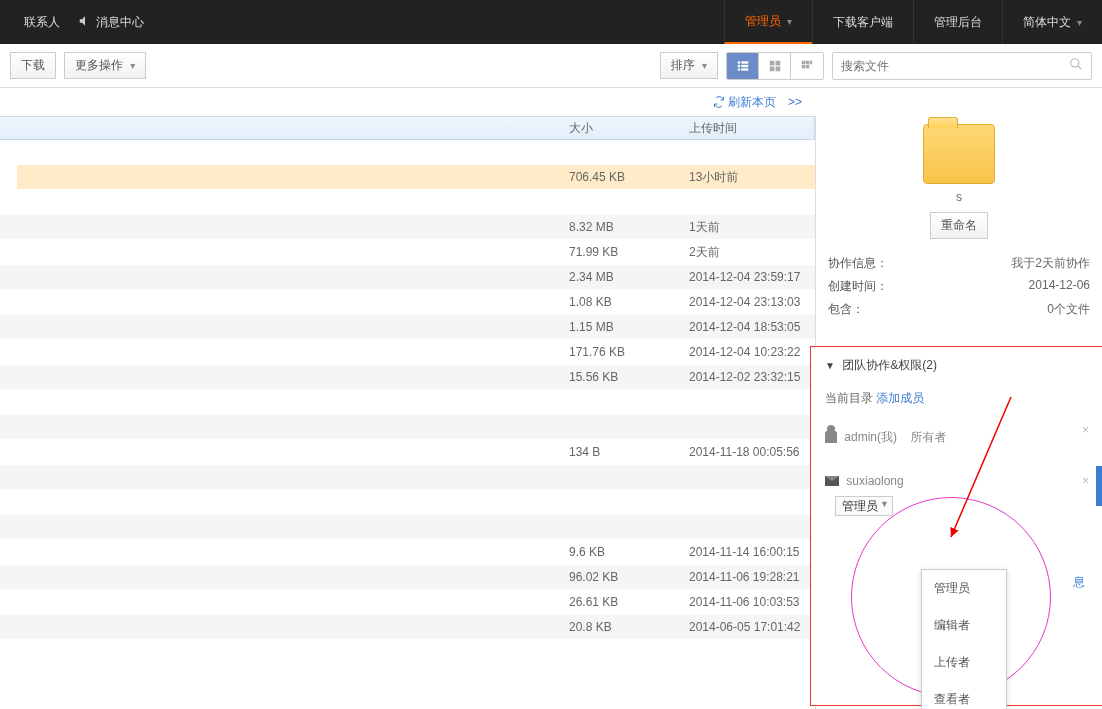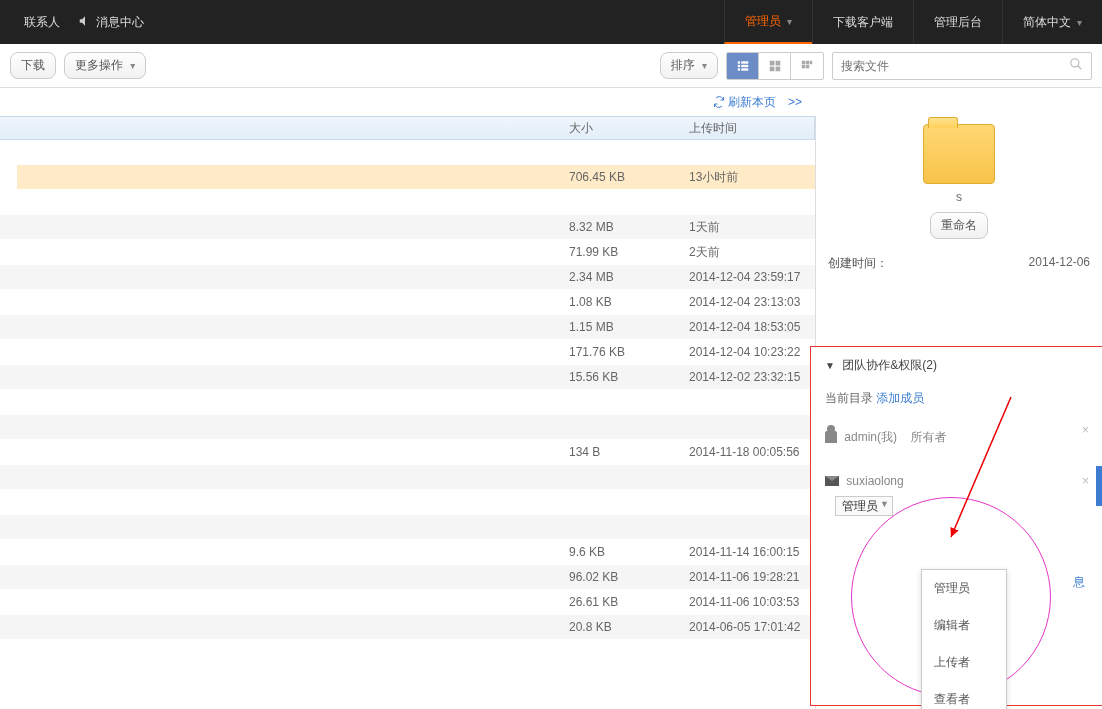--- a/index.html
+++ b/index.html
@@ -10,21 +10,21 @@
     .header-left { display: flex; align-items: center; padding-left: 20px; gap: 0; }
     .header-left .icon { color: #ccc; }
     .header-left span { margin-left: 4px; }
     .header-right { margin-left: auto; display: flex; height: 100%; }
     .header-tab { padding: 0 20px; display: flex; align-items: center; border-left: 1px solid #333; cursor: pointer; white-space: nowrap; }
     .header-tab.active { color: #ff6600; border-bottom: 2px solid #ff6600; }
     .header-tab .chev { margin-left: 6px; font-size: 10px; color: #888; }
 
     
     .toolbar { height: 44px; border-bottom: 1px solid #ddd; display: flex; align-items: center; padding: 0 10px; gap: 8px; }
-    .btn { border: 1px solid #ccc; background: linear-gradient(#fefefe,#f2f2f2); padding: 4px 10px; border-radius: 8px; cursor: pointer; font-size: 12px; color: #555; }
+    .btn { border: 1px solid #ccc; background: linear-gradient(#fefefe,#f2f2f2); padding: 4px 10px; border-radius: 0; cursor: pointer; font-size: 12px; color: #555; }
     .btn .chev { font-size: 10px; color: #888; margin-left: 4px; }
     .toolbar-right { margin-left: auto; display: flex; align-items: center; gap: 8px; }
     .view-toggle { display: flex; border: 1px solid #ccc; border-radius: 2px; overflow: hidden; }
     .view-btn { width: 32px; height: 26px; display: flex; align-items: center; justify-content: center; border-right: 1px solid #ccc; color: #aaa; cursor: pointer; }
     .view-btn:last-child { border-right: none; }
     .view-btn.active { background: #6c8cc7; color: #fff; }
     .search { border: 1px solid #ccc; height: 28px; width: 260px; display: flex; align-items: center; padding: 0 8px; border-radius: 2px; }
     .search input { flex: 1; border: none; outline: none; font-size: 12px; color: #999; }
     .search .mag { color: #bbb; }
 
@@ -286,22 +286,30 @@
   </div>
 
   <div class="side-panel">
     <div class="folder-preview">
       <div class="folder-ico"></div>
       <div class="fname">s</div>
       <button class="btn rename-btn">重命名</button>
     </div>
     <div class="info-block">
       <div class="info-row">
+          <span>协作信息：</span>
+          <span class="val">我于2天前协作</span>
+        </div>
+      <div class="info-row">
           <span>创建时间：</span>
           <span class="val">2014-12-06</span>
+        </div>
+      <div class="info-row">
+          <span>包含：</span>
+          <span class="val">0个文件</span>
         </div>
     </div>
 
     <div class="collab-box">
       <div class="collab-head">
         <span class="tri">▼</span>
         <span>团队协作&amp;权限(2)</span>
       </div>
       <div class="collab-line">
         <span>当前目录</span>

